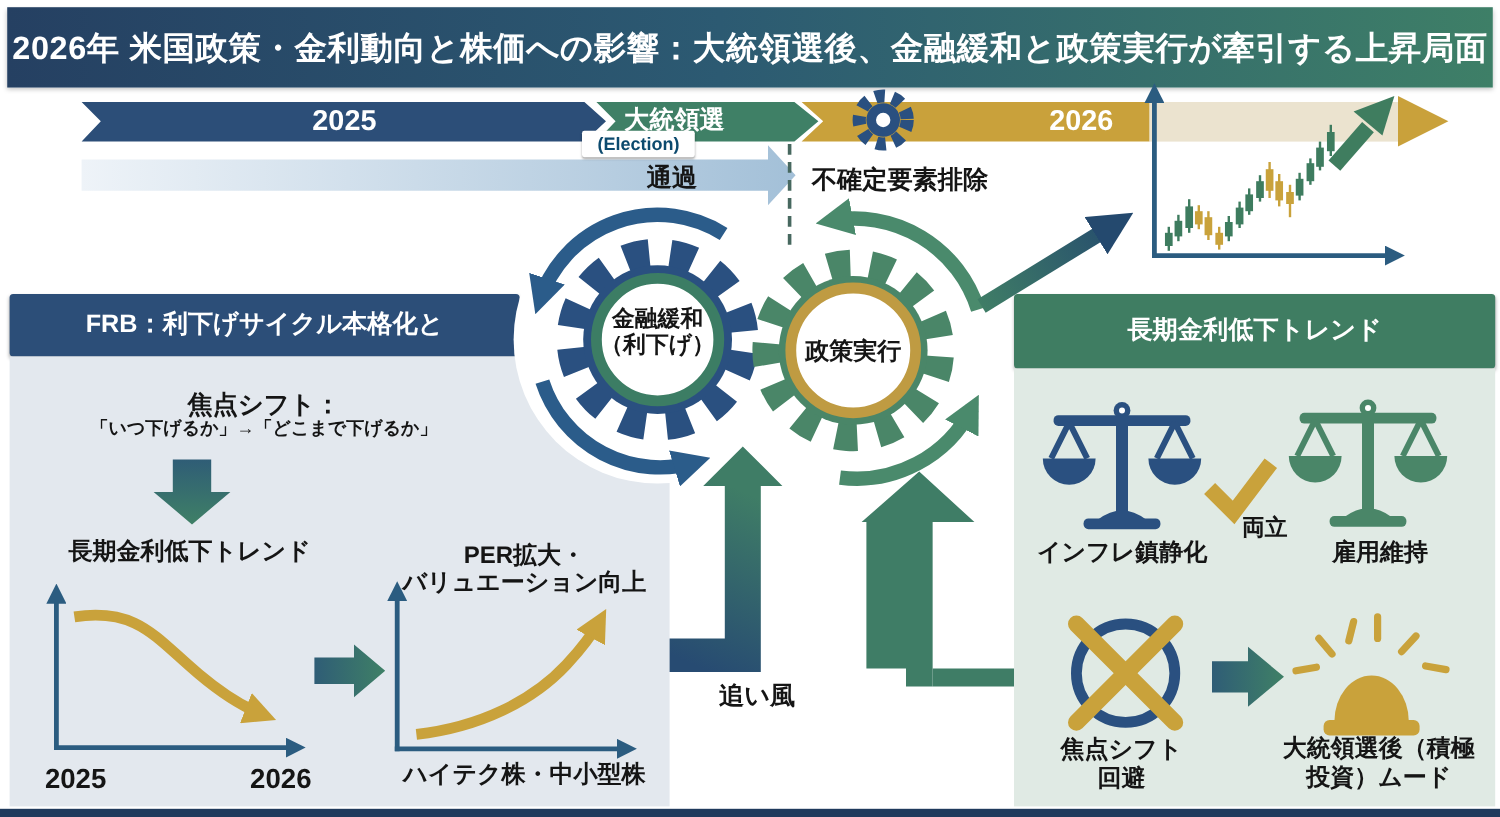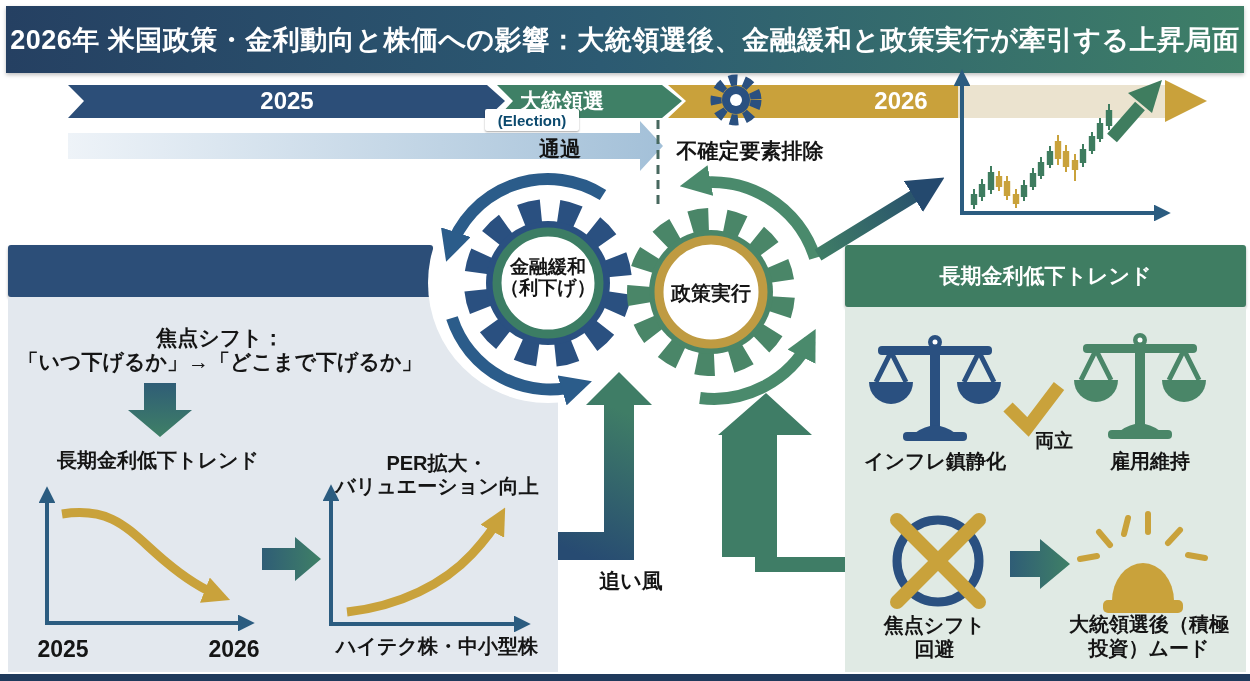--- a/index.html
+++ b/index.html
@@ -29,20 +29,21 @@
     box-shadow:0 1px 2px rgba(0,0,0,.35);display:flex;align-items:center;justify-content:center;
     font-size:15px;font-weight:bold;color:#0c4a6e;}
 </style>
 </head>
 <body>
 
 <div class="abs" id="banner">
   <div>2026年 米国政策・金利動向と株価への影響：大統領選後、金融緩和と政策実行が牽引する上昇局面</div>
 </div>
 <div class="abs" id="lbox-header">
+  <div class="hline">FRB：利下げサイクル本格化と</div>
 </div>
 <div class="abs" id="lbox-body"></div>
 <div class="abs" id="rbox-header">
   <div class="hline">長期金利低下トレンド</div>
 </div>
 <div class="abs" id="rbox-body"></div>
 <div class="abs" id="bottombar"></div>
 
 <svg width="1250" height="681" viewBox="0 0 1250 681">
   <defs>
@@ -232,21 +233,21 @@
 
 <div class="lbl jp" style="left:478px;top:256px;width:140px;font-size:19px;">
   <div>金融緩和</div>
   <div>（利下げ）</div>
 </div>
 <div class="lbl jp" style="left:641px;top:282px;width:140px;font-size:20px;">政策実行</div>
 
 <div class="lbl jp" style="left:588px;top:569px;width:86px;font-size:21px;">追い風</div>
 
 <div class="lbl jp" style="left:10px;top:326px;width:420px;font-size:21px;">焦点シフト：</div>
-<div class="lbl jp" style="left:5px;top:350px;width:430px;font-size:21px;">「いつ下げるか」→「どこまで下げるか」</div>
+<div class="lbl jp" style="left:5px;top:350px;width:430px;font-size:15px;">「いつ下げるか」→「どこまで下げるか」</div>
 
 <div class="lbl jp" style="left:40px;top:449px;width:236px;font-size:20px;">長期金利低下トレンド</div>
 <div class="lbl jp" style="left:28px;top:637px;width:70px;font-size:23px;">2025</div>
 <div class="lbl jp" style="left:199px;top:637px;width:70px;font-size:23px;">2026</div>
 
 <div class="lbl jp" style="left:337px;top:452px;width:200px;font-size:20px;">PER拡大・</div>
 <div class="lbl jp" style="left:327px;top:475px;width:220px;font-size:20px;">バリュエーション向上</div>
 <div class="lbl jp" style="left:327px;top:635px;width:220px;font-size:20px;">ハイテク株・中小型株</div>
 
 <div class="lbl jp" style="left:855px;top:450px;width:160px;font-size:20px;">インフレ鎮静化</div>

